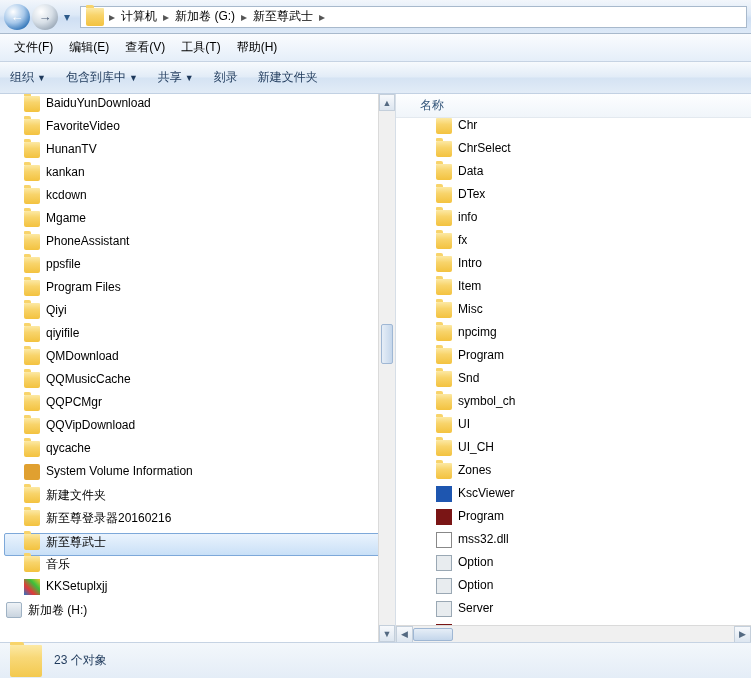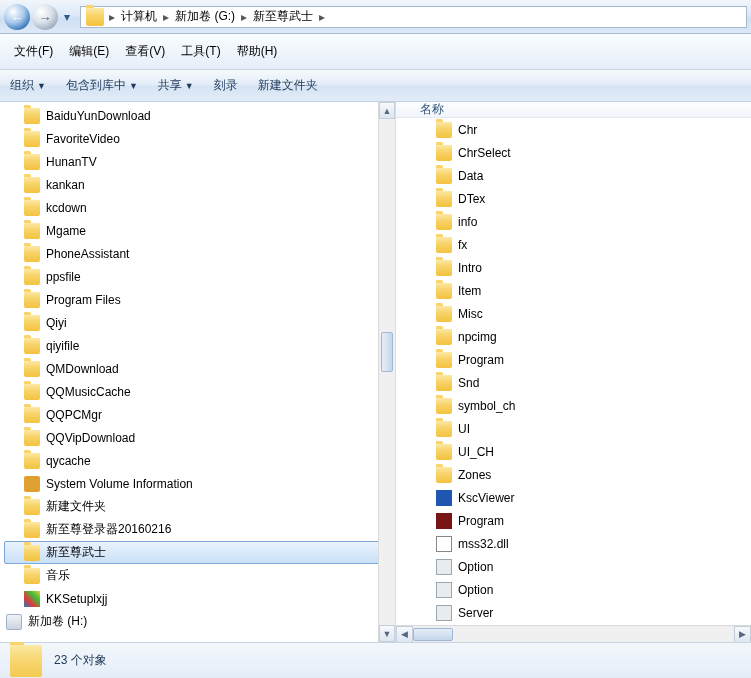--- a/index.html
+++ b/index.html
@@ -8,37 +8,37 @@
 .nav{height:34px;background:linear-gradient(#F2F6FB,#DDE9F7 45%,#CFDFF3 55%,#DDE9F7);display:flex;align-items:center;padding:0 4px;border-bottom:1px solid #A8B9CC}
 .navbtn{width:26px;height:26px;border-radius:13px;background:radial-gradient(circle at 35% 30%,#fff,#A7C8EA 45%,#2C71B6 80%);margin-right:2px;display:flex;align-items:center;justify-content:center;color:#fff}
 .navbtn.fwd{background:radial-gradient(circle at 35% 30%,#fff,#D7DFE7 45%,#9AA8B7 80%);color:#50607a}
 .navdrop{width:14px;display:flex;justify-content:center;color:#2c5a8a;margin-right:6px}
 .crumbs{flex:1;height:22px;background:#fff;border:1px solid #A8B9CC;display:flex;align-items:center;padding:0 2px}
 .crumbs .ic{width:18px;height:18px;margin:0 3px}
 .crumb{padding:0 4px;color:#000000}
 .sep{color:#555;padding:0 2px}
 .crumbs .grow{flex:1}
 
-.menubar{height:36px;background:linear-gradient(#FAFCFE,#E5EEF9);border-bottom:1px solid #C6D3E3;display:flex;align-items:center;padding:0 6px}
+.menubar{height:28px;background:linear-gradient(#FAFCFE,#E5EEF9);border-bottom:1px solid #C6D3E3;display:flex;align-items:center;padding:0 6px}
 .menubar span{padding:0 8px;color:#000}
 
 .cmdbar{height:32px;background:linear-gradient(#F7FAFD,#E2ECF7 48%,#D5E3F3 52%,#E2ECF7);border-bottom:1px solid #C2D1E3;display:flex;align-items:center;padding:0 0}
 .cmdbar .cmd{padding:0 10px;color:#1E395B;display:flex;align-items:center;height:22px}
 .cmdbar .cmd .dd{margin-left:3px;font-size:9px;color:#1E395B}
 
 .main{flex:1;display:flex;min-height:0}
 .left{width:396px;overflow:hidden;border-right:1px solid #D6DEE7;position:relative}
 .right{flex:1;display:flex;flex-direction:column;min-width:0}
 .tree{padding:2px 0 0 22px}
-.row{display:flex;align-items:center;height:23px;padding-left:2px;white-space:nowrap}
+.row{display:flex;height:23px;padding-left:2px;white-space:nowrap}
 .row.sel{background:linear-gradient(#EAF3FD,#C9E0F7);border:1px solid #7DA8D9;border-radius:2px;height:23px;margin-left:-18px;padding-left:19px;margin-right:6px}
 .row .ic{width:16px;height:16px;margin-right:6px;flex:none}
 .row .lbl{color:#000}
 
-.colhead{height:16px;border-bottom:1px solid #E3E9EF;display:flex;align-items:center;padding-left:24px;color:#33557a;background:linear-gradient(#FDFEFF,#F0F5FA)}
+.colhead{height:24px;border-bottom:1px solid #E3E9EF;display:flex;align-items:center;padding-left:24px;color:#33557a;background:linear-gradient(#FDFEFF,#F0F5FA)}
 .list{flex:1;overflow:hidden;position:relative}
 .list .row{padding-left:40px}
 
 .vscroll{position:absolute;top:0;bottom:0;right:0;width:17px;background:#F0F0F0;border-left:1px solid #DADADA}
 .vscroll .thumb{position:absolute;left:2px;right:2px;background:linear-gradient(90deg,#E6EEF7,#C4D6EB);border:1px solid #9FB7D4;border-radius:2px}
 .vscroll .btn{position:absolute;left:0;right:0;height:17px;background:linear-gradient(#F7F9FC,#DDE6F0);border:1px solid #C4CFDB;display:flex;align-items:center;justify-content:center;color:#546A82;font-size:9px}
 .hscroll{height:17px;background:#F0F0F0;border-top:1px solid #DADADA;display:flex;align-items:center}
 .hscroll .btn{width:17px;height:17px;background:linear-gradient(#F7F9FC,#DDE6F0);border:1px solid #C4CFDB;display:flex;align-items:center;justify-content:center;color:#546A82;font-size:9px}
 .hscroll .track{flex:1;position:relative;height:17px}
 .hscroll .thumb{position:absolute;top:2px;bottom:2px;left:0;width:40px;background:linear-gradient(#E6EEF7,#C4D6EB);border:1px solid #9FB7D4;border-radius:2px}

